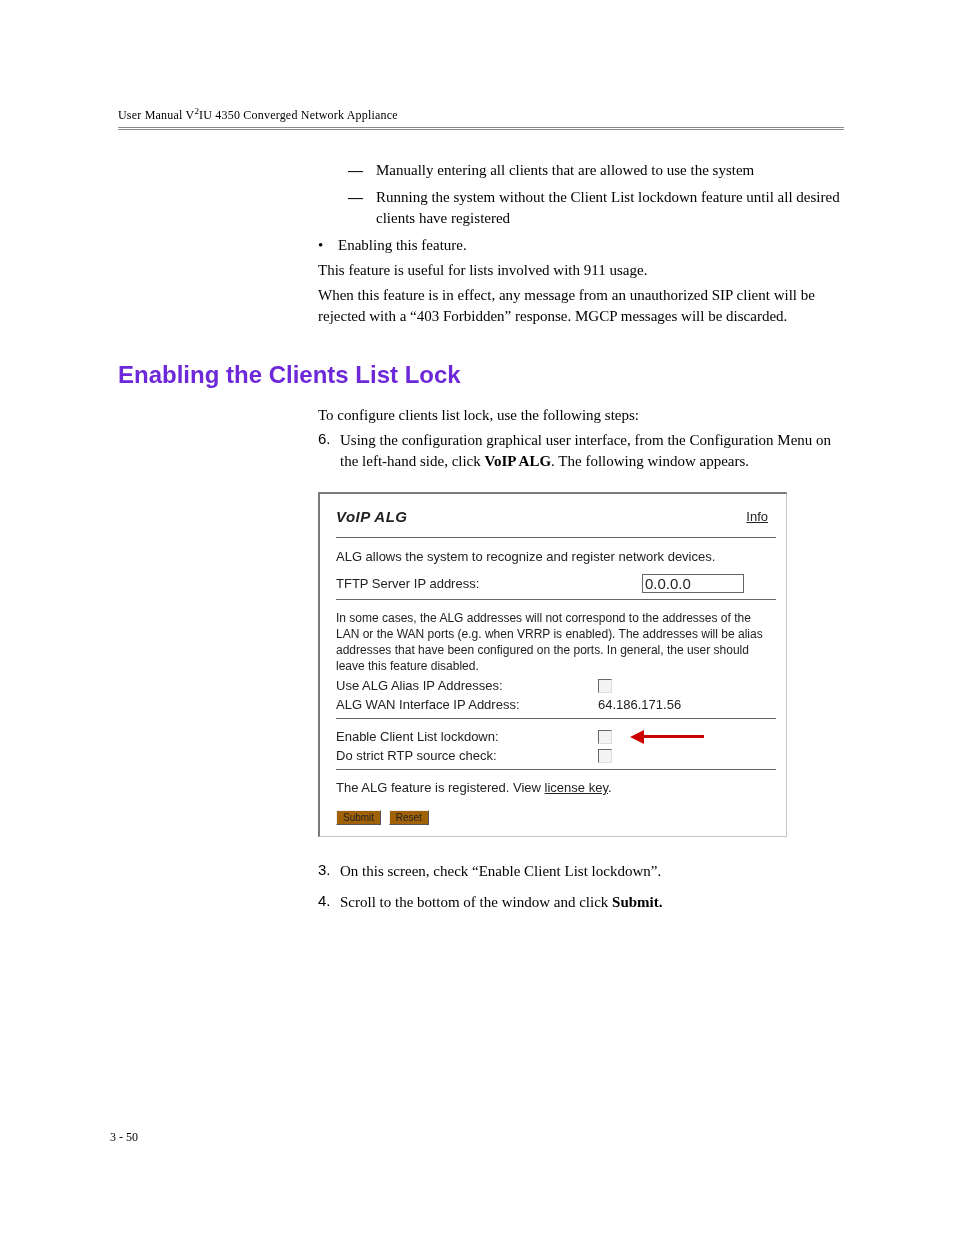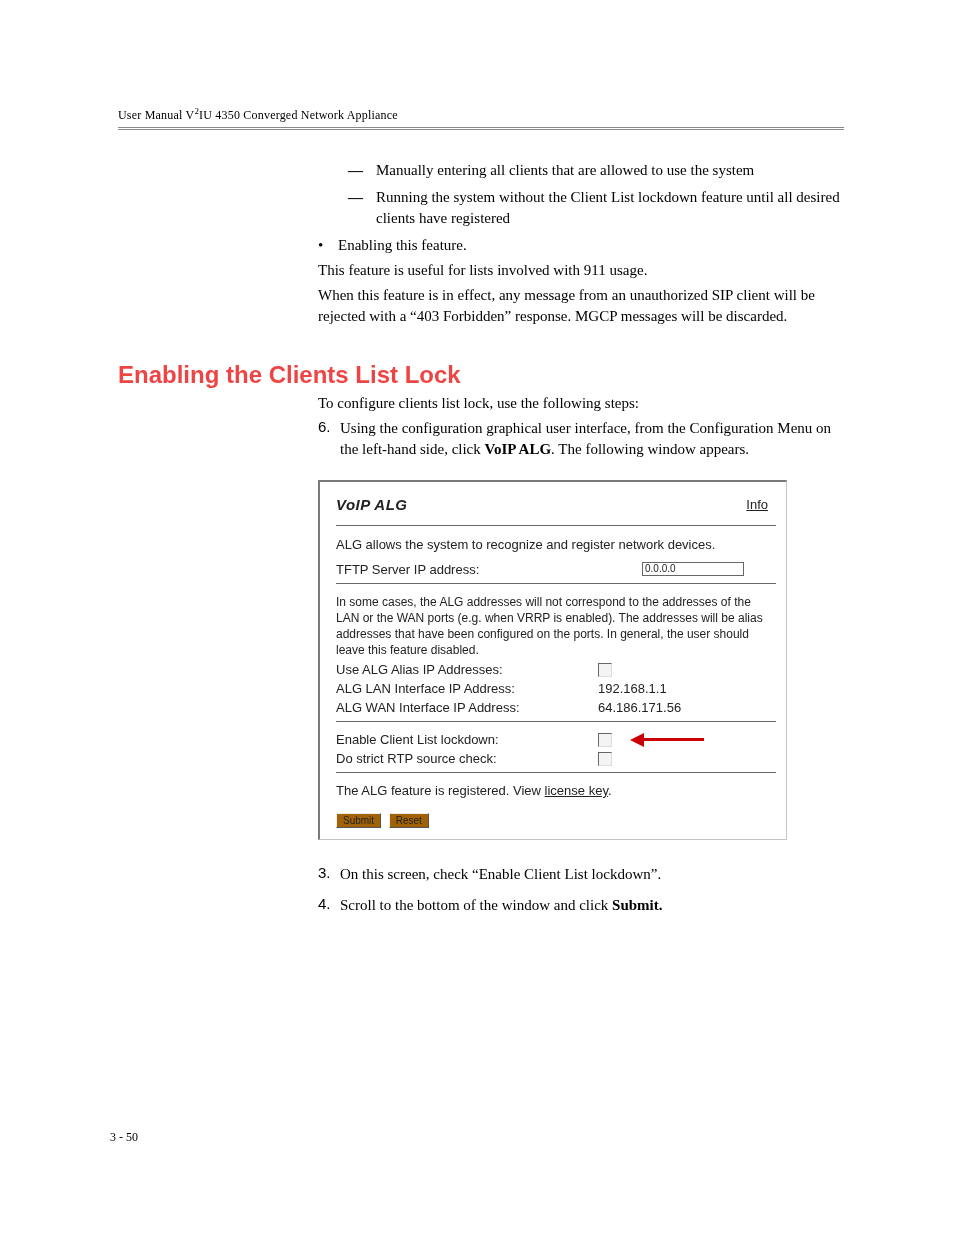--- a/index.html
+++ b/index.html
@@ -45,26 +45,26 @@
     display: flex;
     margin-top: 6px;
     margin-bottom: 4px;
   }
   .bullet-item .bullet {
     width: 20px;
     flex-shrink: 0;
   }
   .para { margin-bottom: 4px; }
   .h2 {
-    color: #ef4444;
+    color: #6d28d9;
     font-family: "Segoe UI Semibold", "Arial Narrow", Arial, sans-serif;
     font-weight: 600;
     font-size: 24px;
     margin-top: 34px;
-    margin-bottom: 4px;
+    margin-bottom: 16px;
     letter-spacing: 0px;
   }
   .num-list {
     margin-left: 200px;
   }
   .num-item {
     display: flex;
     margin-bottom: 10px;
   }
   .num-item .num {
@@ -117,21 +117,21 @@
     margin-bottom: 4px;
     align-items: center;
   }
   .shot-label {
     width: 262px;
     flex-shrink: 0;
   }
   .shot-value { }
   .inputbox {
     border: 1px solid #666;
-    font-size: 10px;
+    font-size: 15px;
     padding: 1px 2px;
     width: 96px;
     display: inline-block;
     line-height: 1;
   }
   .small-note {
     font-size: 12px;
     line-height: 1.35;
     margin: 4px 12px 4px 0;
   }
@@ -240,24 +240,20 @@
       <span class="shot-label">TFTP Server IP address:</span>
       <span class="inputbox">0.0.0.0</span>
     </div>
     <hr>
     <div class="small-note">In some cases, the ALG addresses will not correspond to the addresses of the LAN or the WAN ports (e.g. when VRRP is enabled). The addresses will be alias addresses that have been configured on the ports. In general, the user should leave this feature disabled.</div>
     <div class="shot-row">
       <span class="shot-label">Use ALG Alias IP Addresses:</span>
       <span class="checkbox"></span>
     </div>
     <div class="shot-row">
-      <span class="shot-label">ALG LAN Interface IP Address:</span>
-      <span class="shot-value">192.168.1.1</span>
-    </div>
-    <div class="shot-row">
       <span class="shot-label">ALG WAN Interface IP Address:</span>
       <span class="shot-value">64.186.171.56</span>
     </div>
     <hr>
     <div class="shot-row">
       <span class="shot-label">Enable Client List lockdown:</span>
       <span class="checkbox"></span>
       <span class="arrow">
         <span class="arrow-head"></span>
           <span class="arrow-line"></span>

